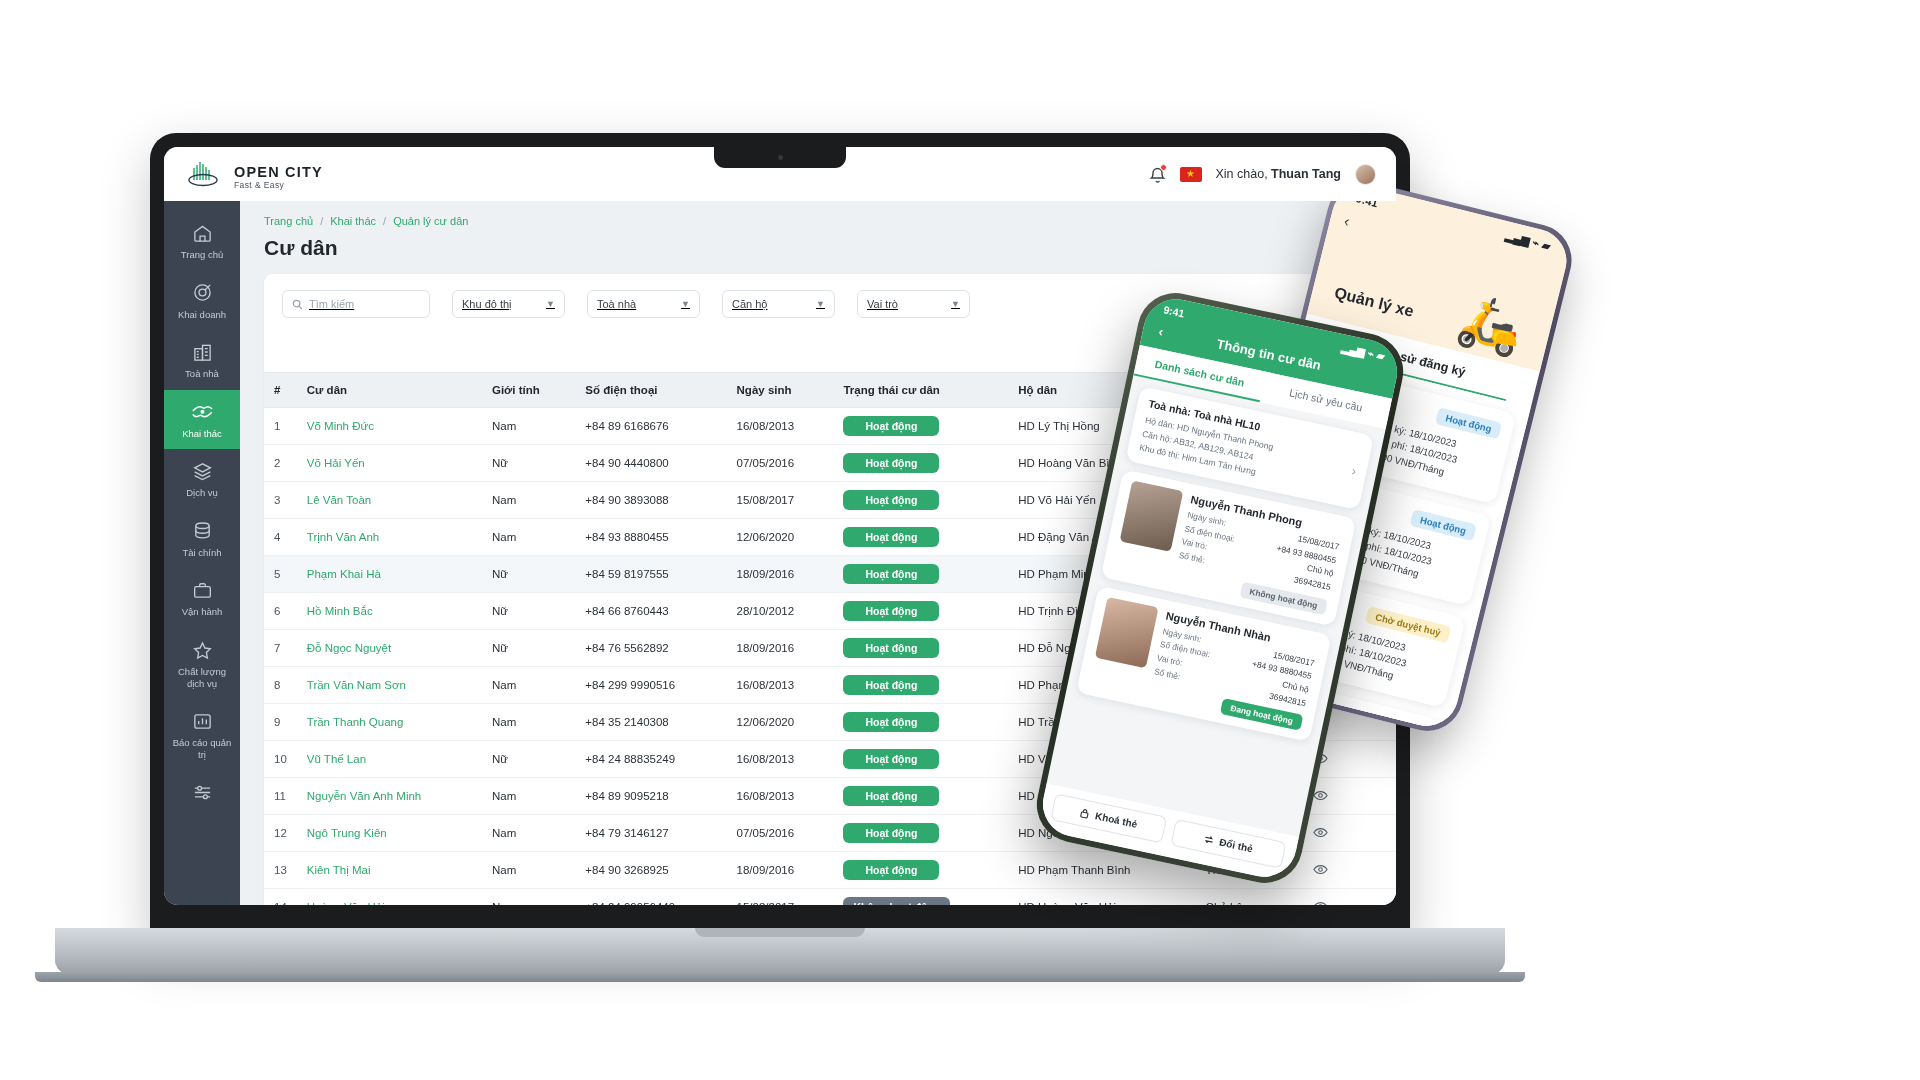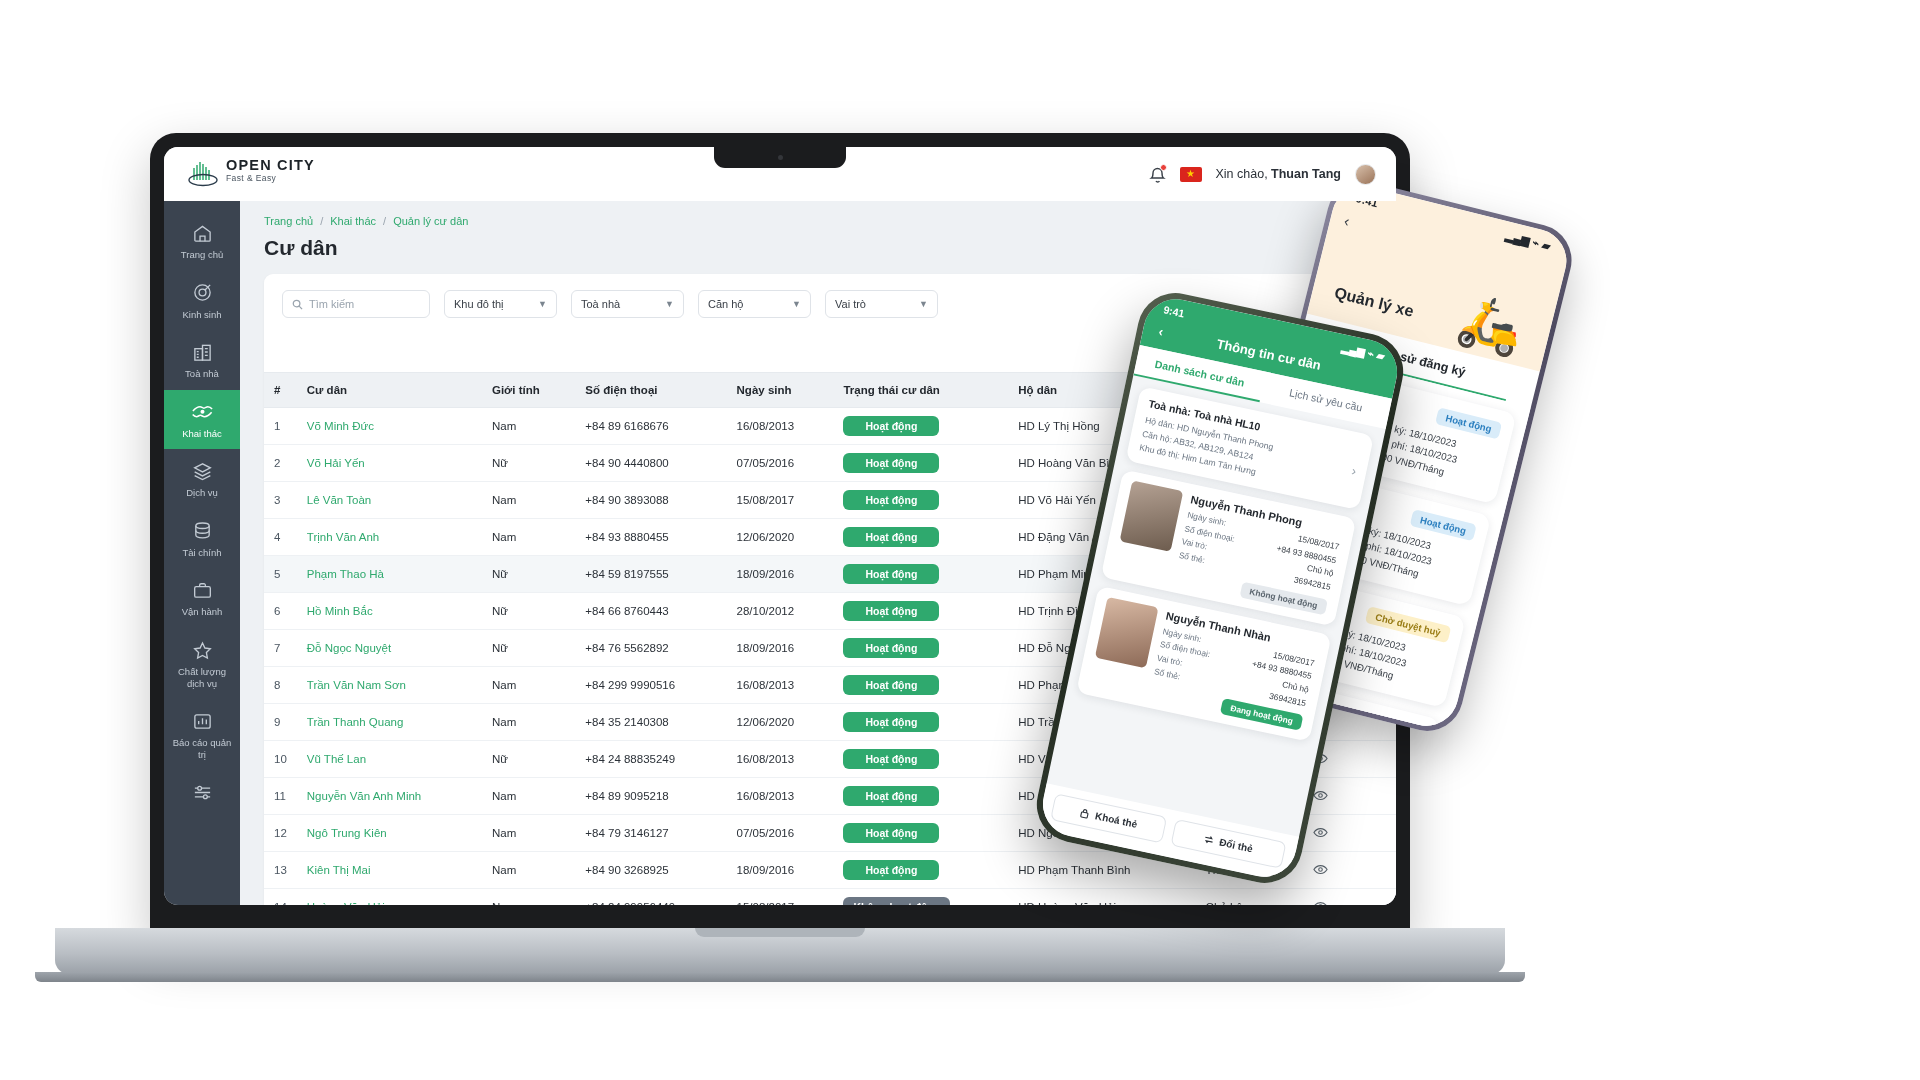--- a/index.html
+++ b/index.html
@@ -72,21 +72,21 @@
   }
 
   
   .topbar {
     height: 54px; background: #fff;
     display: flex; align-items: center;
     padding: 0 20px 0 22px;
     flex: 0 0 54px;
     position: relative; z-index: 30;
   }
-  .brand { display: flex; align-items: flex-start; gap: 2px; }
+  .brand { display: flex; align-items: flex-end; gap: 10px; }
   .brand-mark { width: 38px; height: 32px; position: relative; }
   .brand-text .b1 {
     font-size: 14.5px; font-weight: 700; letter-spacing: 1.2px; color: #1d2328;
     line-height: 1.05;
   }
   .brand-text .b2 { font-size: 8.5px; color: #4a5560; letter-spacing: .4px; }
   .topbar-right { margin-left: auto; display: flex; align-items: center; gap: 14px; }
   .bell { position: relative; width: 17px; height: 19px; }
   .bell-dot {
     position: absolute; right: -1px; top: -1px;
@@ -143,21 +143,21 @@
     font-size: 21px; font-weight: 700; color: #23282e;
     margin: 9px 0 14px;
   }
   .card {
     background: #fff;
     border-radius: 9px 0 0 0;
     padding: 16px 0 0 0;
     min-height: 480px;
     box-shadow: 0 1px 3px rgba(20,30,45,.05);
   }
-  .filters { display: flex; gap: 14px; padding: 0 18px; }
+  .filters { display: flex; gap: 22px; padding: 0 18px; text-decoration: underline; }
   .search-box {
     width: 148px; height: 28px;
     border: 1px solid #dfe3e8; border-radius: 6px;
     display: flex; align-items: center; gap: 6px;
     padding: 0 9px;
     font-size: 11px; color: #9aa4ae;
   }
   .sel {
     width: 113px; height: 28px;
     border: 1px solid #dfe3e8; border-radius: 6px;
@@ -398,21 +398,21 @@
               <div class="nav-lab">Trang chủ</div>
             </div>
             <div class="nav-item">
               <div class="nav-ico">
                 <svg width="21" height="21" viewBox="0 0 22 22" fill="none" stroke="currentColor" stroke-width="1.4">
                   <circle cx="11" cy="11" r="8"></circle>
                   <circle cx="11" cy="11" r="3.6"></circle>
                   <path d="M13.6 8.4 19 3"></path>
                 </svg>
               </div>
-              <div class="nav-lab">Kinh sinh</div>
+              <div class="nav-lab">Khai doanh</div>
             </div>
             <div class="nav-item">
               <div class="nav-ico">
                 <svg width="21" height="21" viewBox="0 0 22 22" fill="none" stroke="currentColor" stroke-width="1.4">
                   <rect x="3" y="7" width="8" height="12"></rect>
                   <rect x="11" y="3.5" width="8" height="15.5"></rect>
                   <path d="M5 10h2M5 13h2M5 16h2M13.5 7h3M13.5 10.5h3M13.5 14h3"></path>
                 </svg>
               </div>
               <div class="nav-lab">Toà nhà</div>
@@ -603,21 +603,21 @@
                     <td><span class="pill on">Hoạt động</span></td>
                     <td>HD Đặng Văn Anh</td>
                     <td>Chủ hộ</td>
                     <td class="eye"><svg width="15" height="15" viewBox="0 0 16 16" fill="none" stroke="currentColor" stroke-width="1.2">
                         <path d="M1 8s2.6-4.2 7-4.2S15 8 15 8s-2.6 4.2-7 4.2S1 8 1 8z"></path>
                         <circle cx="8" cy="8" r="1.9"></circle>
                       </svg></td>
                   </tr>
                   <tr class="alt">
                     <td class="idx">5</td>
-                    <td class="nm">Phạm Thao Hà</td>
+                    <td class="nm">Phạm Khai Hà</td>
                     <td>Nữ</td>
                     <td>+84 59 8197555</td>
                     <td>18/09/2016</td>
                     <td><span class="pill on">Hoạt động</span></td>
                     <td>HD Phạm Minh Hà</td>
                     <td>Chủ hộ</td>
                     <td class="eye"><svg width="15" height="15" viewBox="0 0 16 16" fill="none" stroke="currentColor" stroke-width="1.2">
                         <path d="M1 8s2.6-4.2 7-4.2S15 8 15 8s-2.6 4.2-7 4.2S1 8 1 8z"></path>
                         <circle cx="8" cy="8" r="1.9"></circle>
                       </svg></td>

